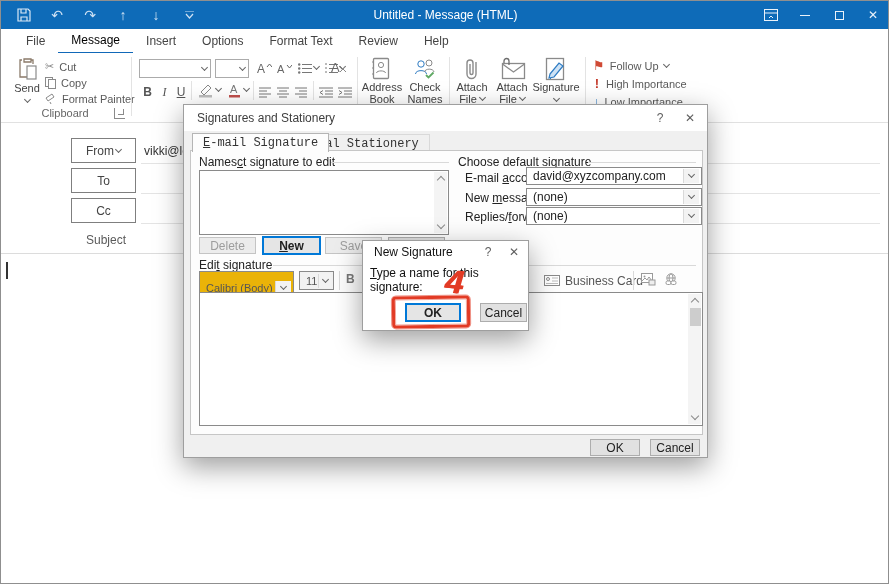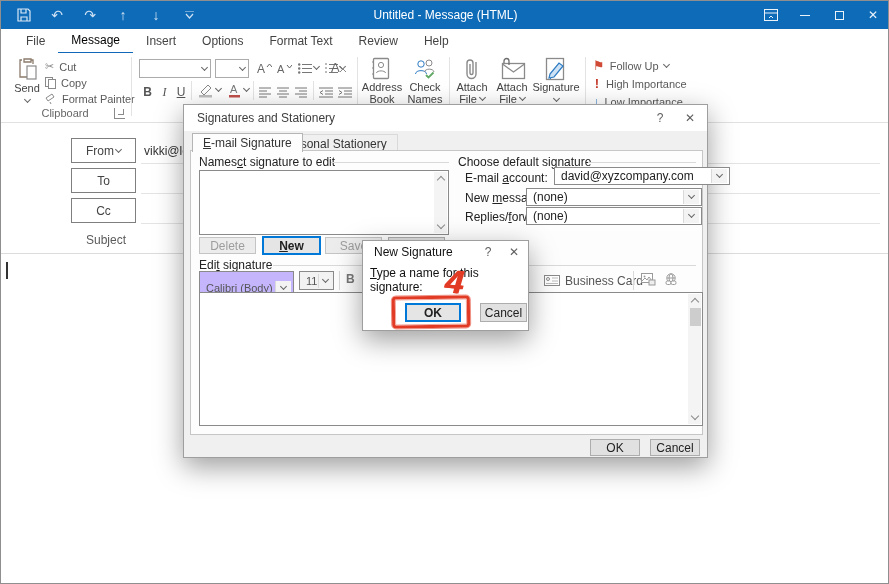--- a/index.html
+++ b/index.html
@@ -57,21 +57,21 @@
   .gline { height:1px; background:#d9d9d9; position:absolute; }
   .field-combo { position:absolute; height:18px; background:#fff; border:1px solid #8a8a8a; display:flex; align-items:center; justify-content:space-between; padding:0 2px 0 6px; color:#222; }
   .field-combo .arrowbox { width:16px; height:14px; display:flex; align-items:center; justify-content:center; background:#f3f3f3; border-left:1px solid #d9d9d9; }
   .whitebox { position:absolute; background:#fff; border:1px solid #8a8a8a; }
   .sbar { position:absolute; top:1px; bottom:1px; right:1px; width:13px; background:#f4f4f4; display:flex; flex-direction:column; justify-content:space-between; align-items:center; }
   .sbar .sa { height:13px; width:13px; display:flex; align-items:center; justify-content:center; }
   .sbar .chev { border-color:#8a8a8a; }
   .thumb { position:absolute; right:1px; width:11px; background:#cdcdcd; }
 
   
-  .dtab { position:absolute; height:18px; display:flex; align-items:center; padding:0 10px; font-size:12px; color:#333; }
+  .dtab { position:absolute; height:18px; display:flex; align-items:center; padding:0 10px; font-size:12px; color:#333;font-family:Liberation Mono, monospace; }
   .dtab.active { background:#fdfdfd; border:1px solid #b5b5b5; border-bottom:none; height:19px; z-index:3; }
   .dtab.inactive { background:#f0f0f0; border:1px solid #d9d9d9; border-bottom:none; }
 
   
   .anno-rect { left:391px; top:295px; width:78px; height:32px; border:3px solid #e23b25; border-radius:4px; transform:rotate(-.8deg); box-shadow:0 0 0 1px rgba(226,59,37,.55), inset 0 0 0 1px rgba(226,59,37,.45); z-index:40; pointer-events:none; }
   .anno-num { left:444px; top:262px; color:#e23b25; font-size:33px; font-weight:bold; transform:rotate(5deg); text-shadow:1.3px 0 0 #e23b25; z-index:40; font-style:italic; }
 
   svg { display:block; }
 </style>
 </head>
@@ -397,21 +397,21 @@
       <div class="abs btn" style="left:197px;top:86px;width:57px;height:17px;">
         <span>Rename</span>
       </div>
 
       <div class="abs" style="left:267px;top:4px;color:#222;">Choose default signature</div>
       <div class="gline" style="left:397px;top:11px;width:108px;"></div>
 
       <div class="abs" style="left:274px;top:20px;color:#222;">
         <span>E-mail </span><span class="u">a</span><span>ccount:</span>
       </div>
-      <div class="field-combo" style="left:335px;top:16px;width:176px;margin-left:28px;">
+      <div class="field-combo" style="left:335px;top:16px;width:176px;">
         <span>david@xyzcompany.com</span>
         <span class="arrowbox">
             <span class="chev sm"></span>
           </span>
       </div>
 
       <div class="abs" style="left:274px;top:40px;color:#222;">
         <span>New </span><span class="u">m</span><span>essages:</span>
       </div>
       <div class="field-combo" style="left:335px;top:37px;width:176px;">
@@ -429,21 +429,21 @@
         <span class="arrowbox">
             <span class="chev sm"></span>
           </span>
       </div>
 
       <div class="abs" style="left:8px;top:107px;color:#222;">
         <span>Edi</span><span class="u">t</span><span> signature</span>
       </div>
       <div class="gline" style="left:82px;top:114px;width:423px;"></div>
 
-      <div class="field-combo" style="left:8px;top:120px;width:95px;height:33px;background:#c4b5fd;">
+      <div class="field-combo" style="left:8px;top:120px;width:95px;height:33px;background:#eab308;">
         <span style="color:#555;font-size:11px;">Calibri (Body)</span>
         <span class="arrowbox">
             <span class="chev sm"></span>
           </span>
       </div>
       <div class="field-combo" style="left:108px;top:120px;width:35px;height:19px;background:#f2f2f2;">
         <span style="color:#555;font-size:11px;">11</span>
         <span class="arrowbox" style="width:13px;">
             <span class="chev sm"></span>
           </span>

